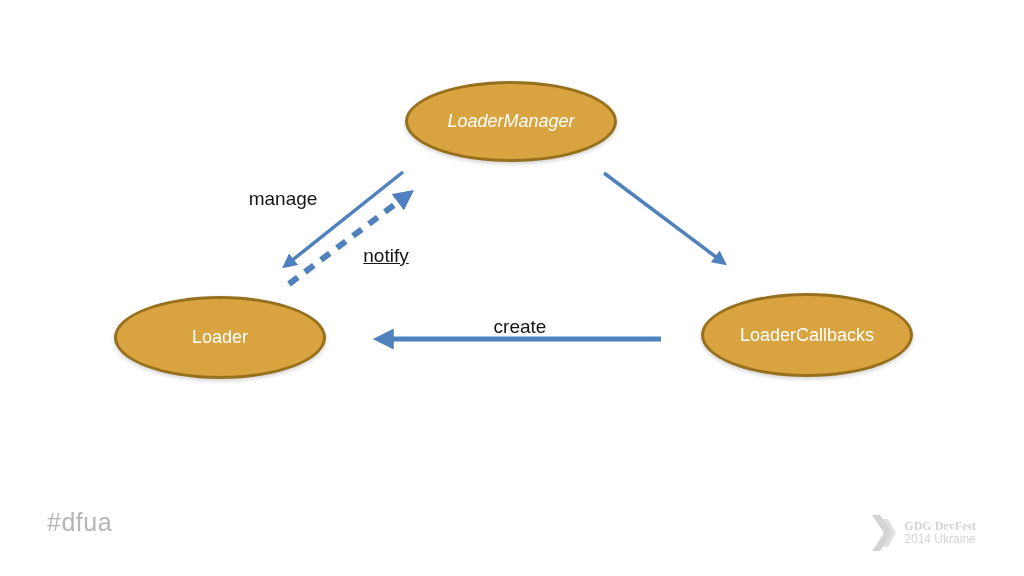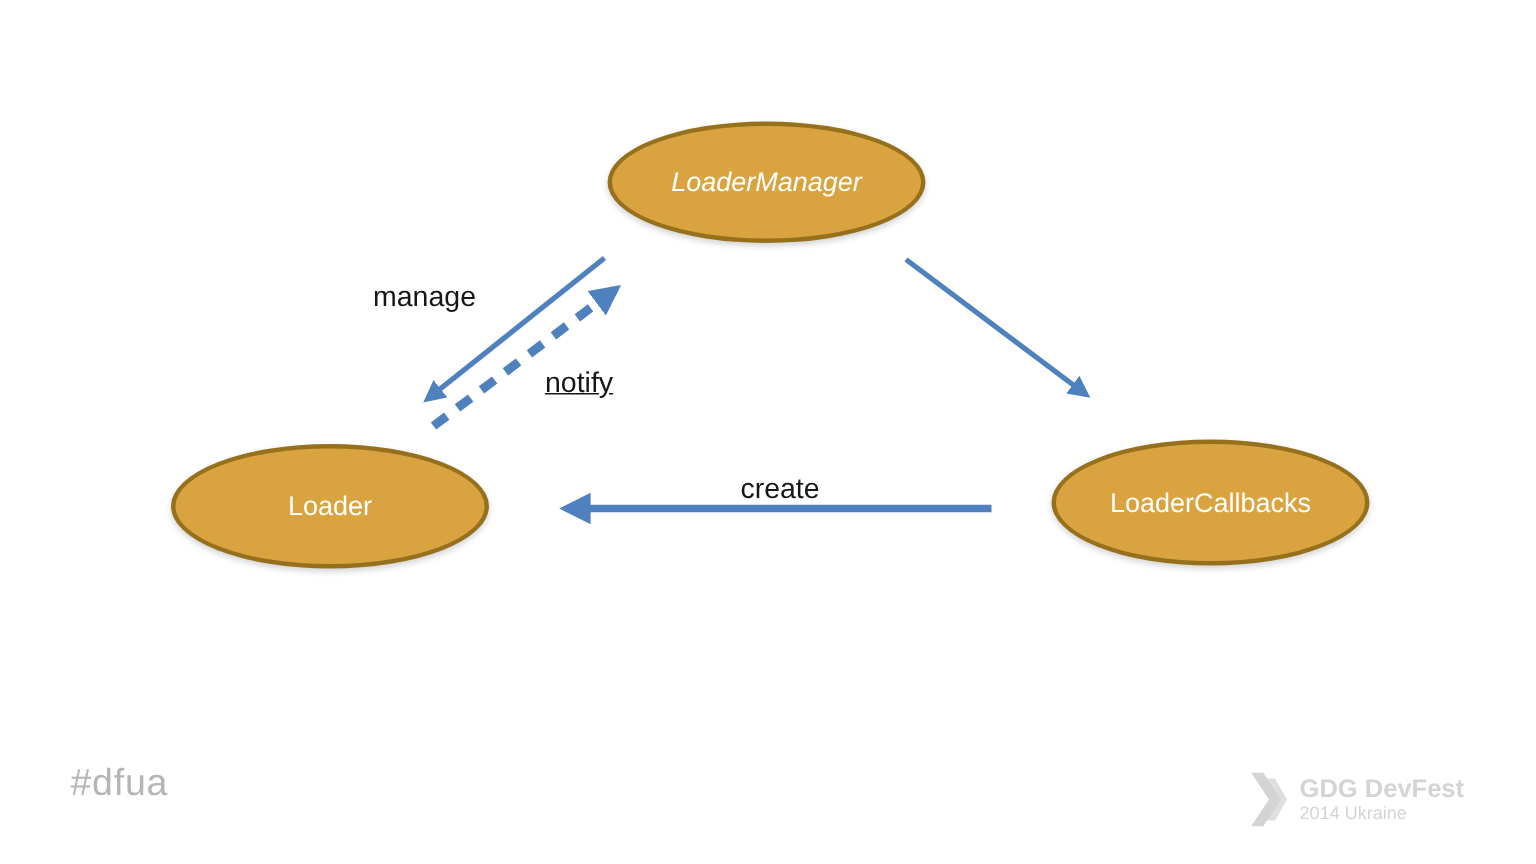--- a/index.html
+++ b/index.html
@@ -74,21 +74,21 @@
     display: flex;
     align-items: center;
     gap: 8px;
   }
   .logo-chevron { width: 24px; height: 36px; }
   .logo-chevron polygon { fill: var(--logo-text, #DADADA); }
   .logo-text {
     color: var(--logo-text, #D2D2D2);
     line-height: 1.1;
   }
-  .logo-line1 { font-size: 17px; font-weight: bold; }
+  .logo-line1 { font-size: 12px; font-weight: bold; font-family: Liberation Serif, serif; }
   .logo-line2 { font-size: 12px; }
 </style>
 </head>
 <body>
 
 <div class="slide">
 
   <svg class="arrow-layer" viewBox="0 0 1024 576" xmlns="http://www.w3.org/2000/svg">
     <defs>
       <marker id="head" viewBox="0 0 10 10" refX="7.5" refY="5" markerWidth="4.2" markerHeight="4.2" orient="auto" markerUnits="strokeWidth">

